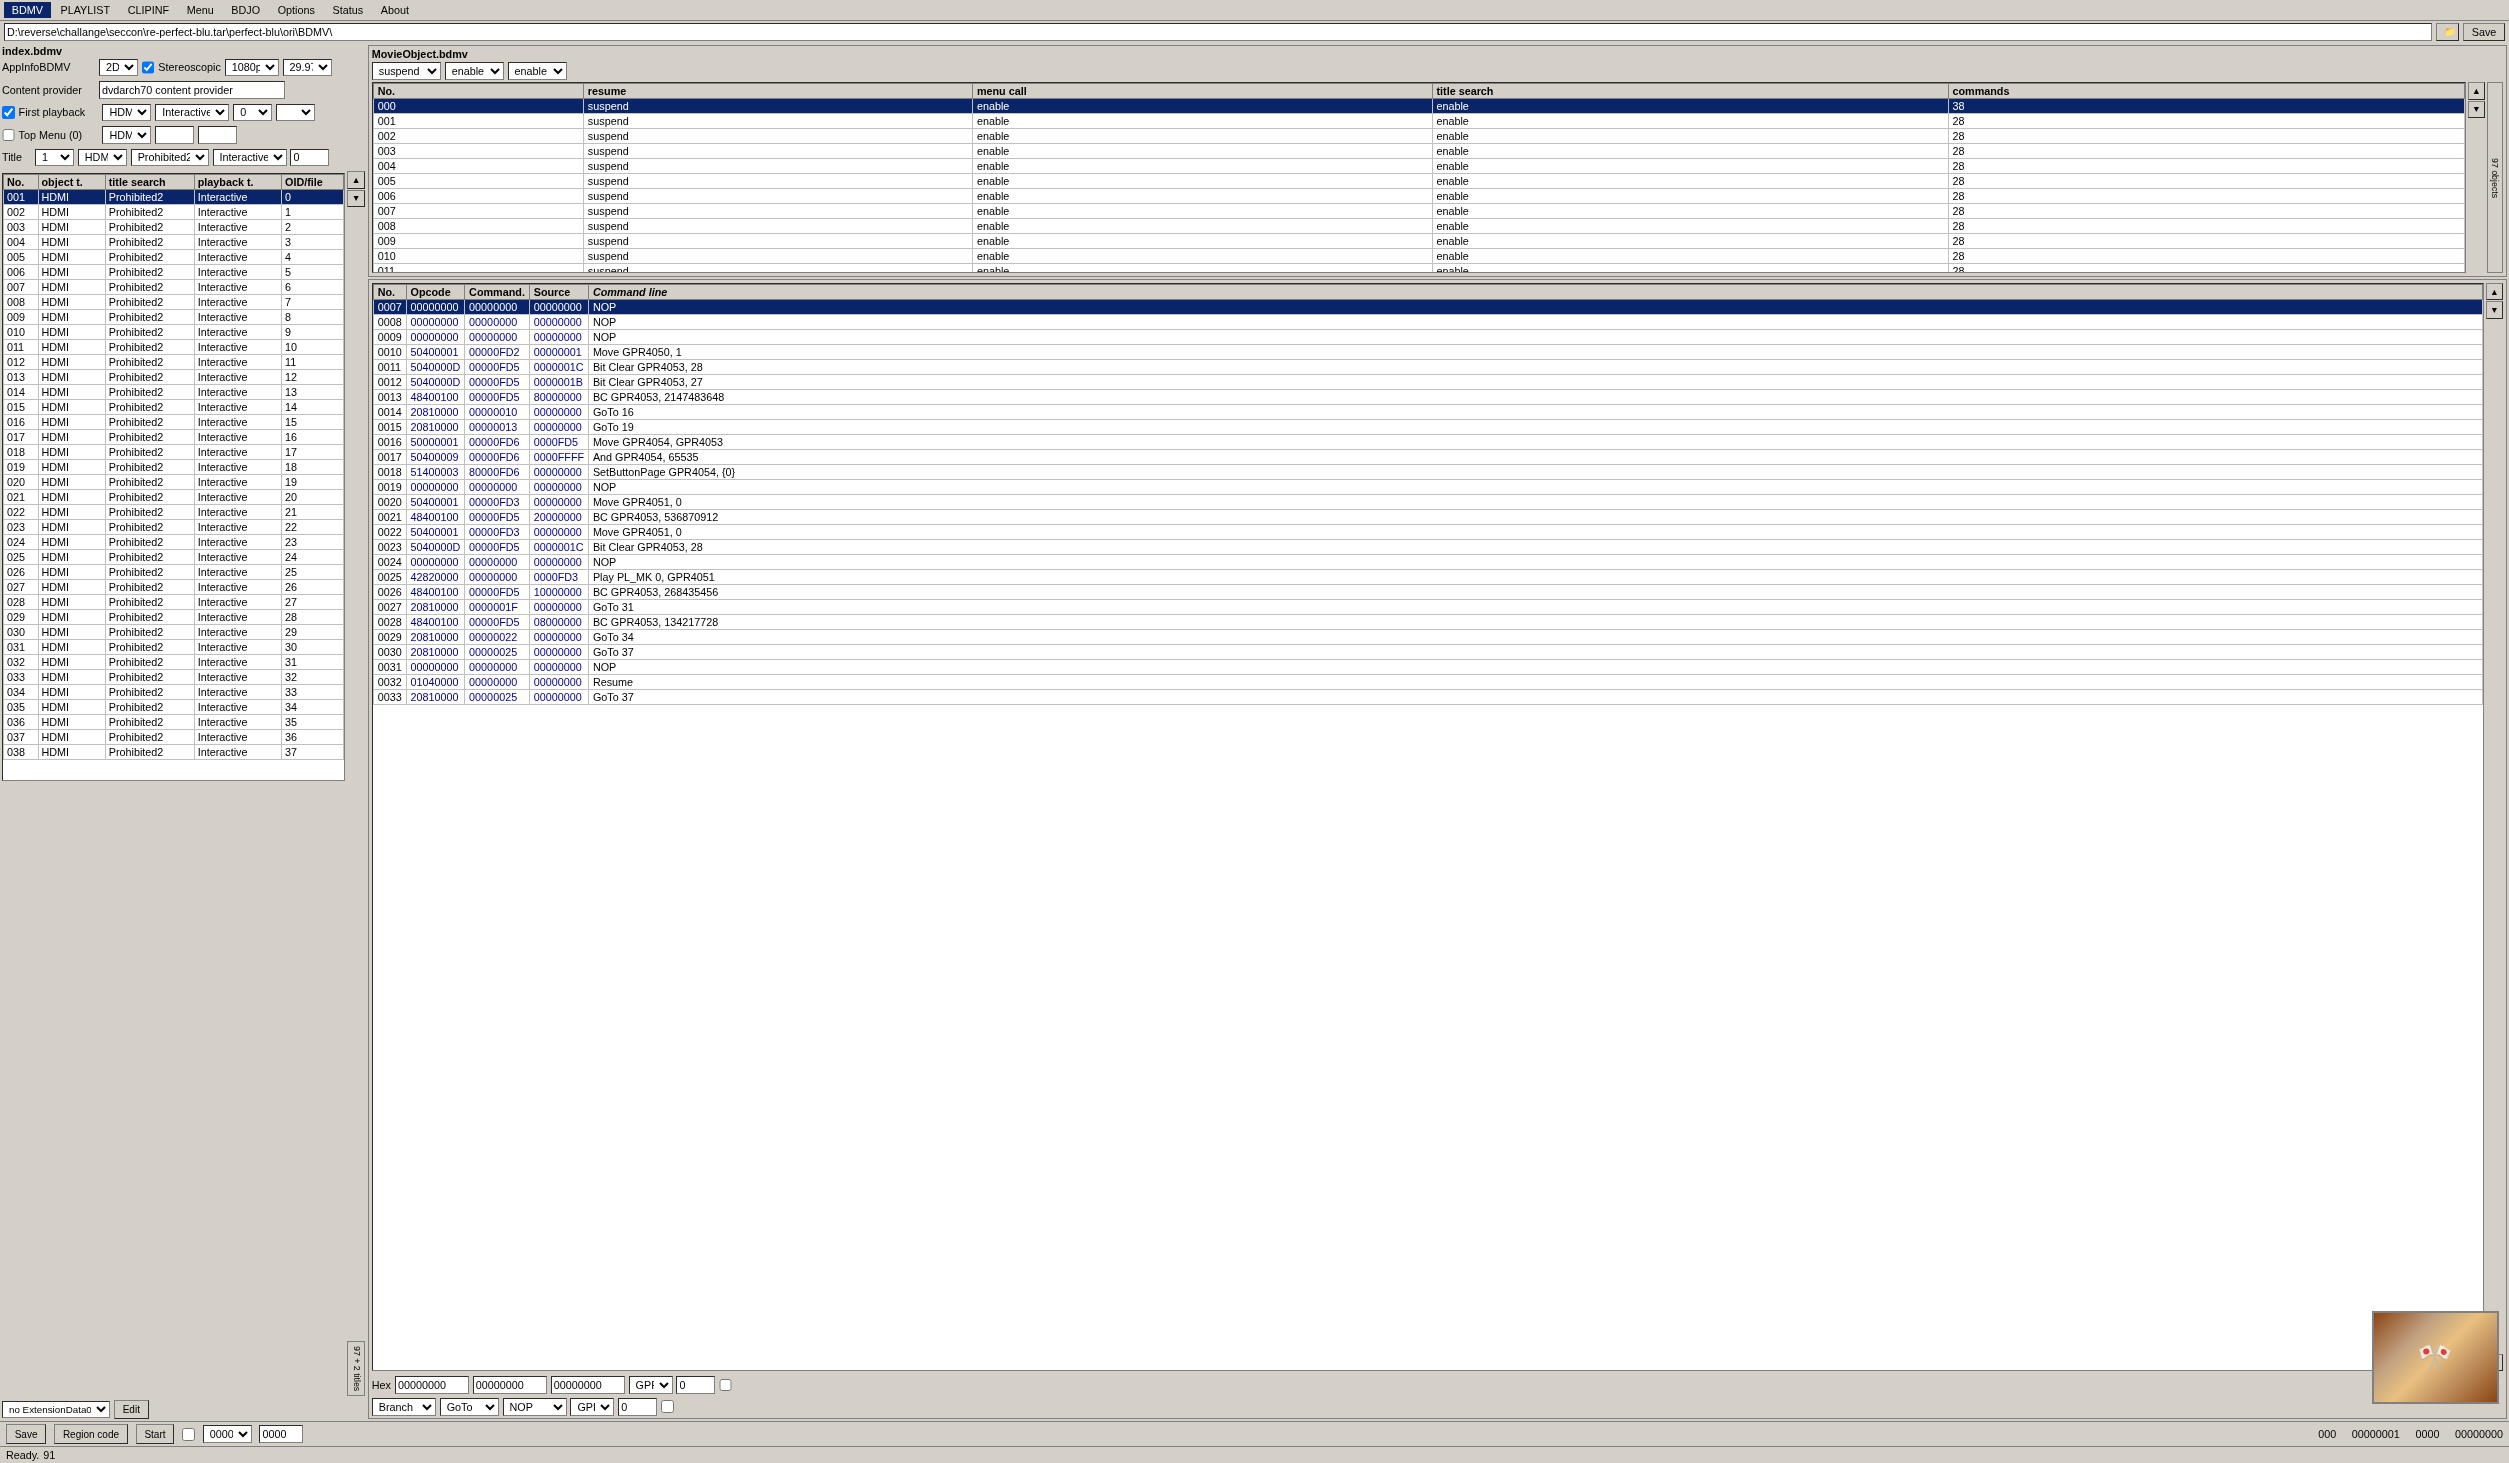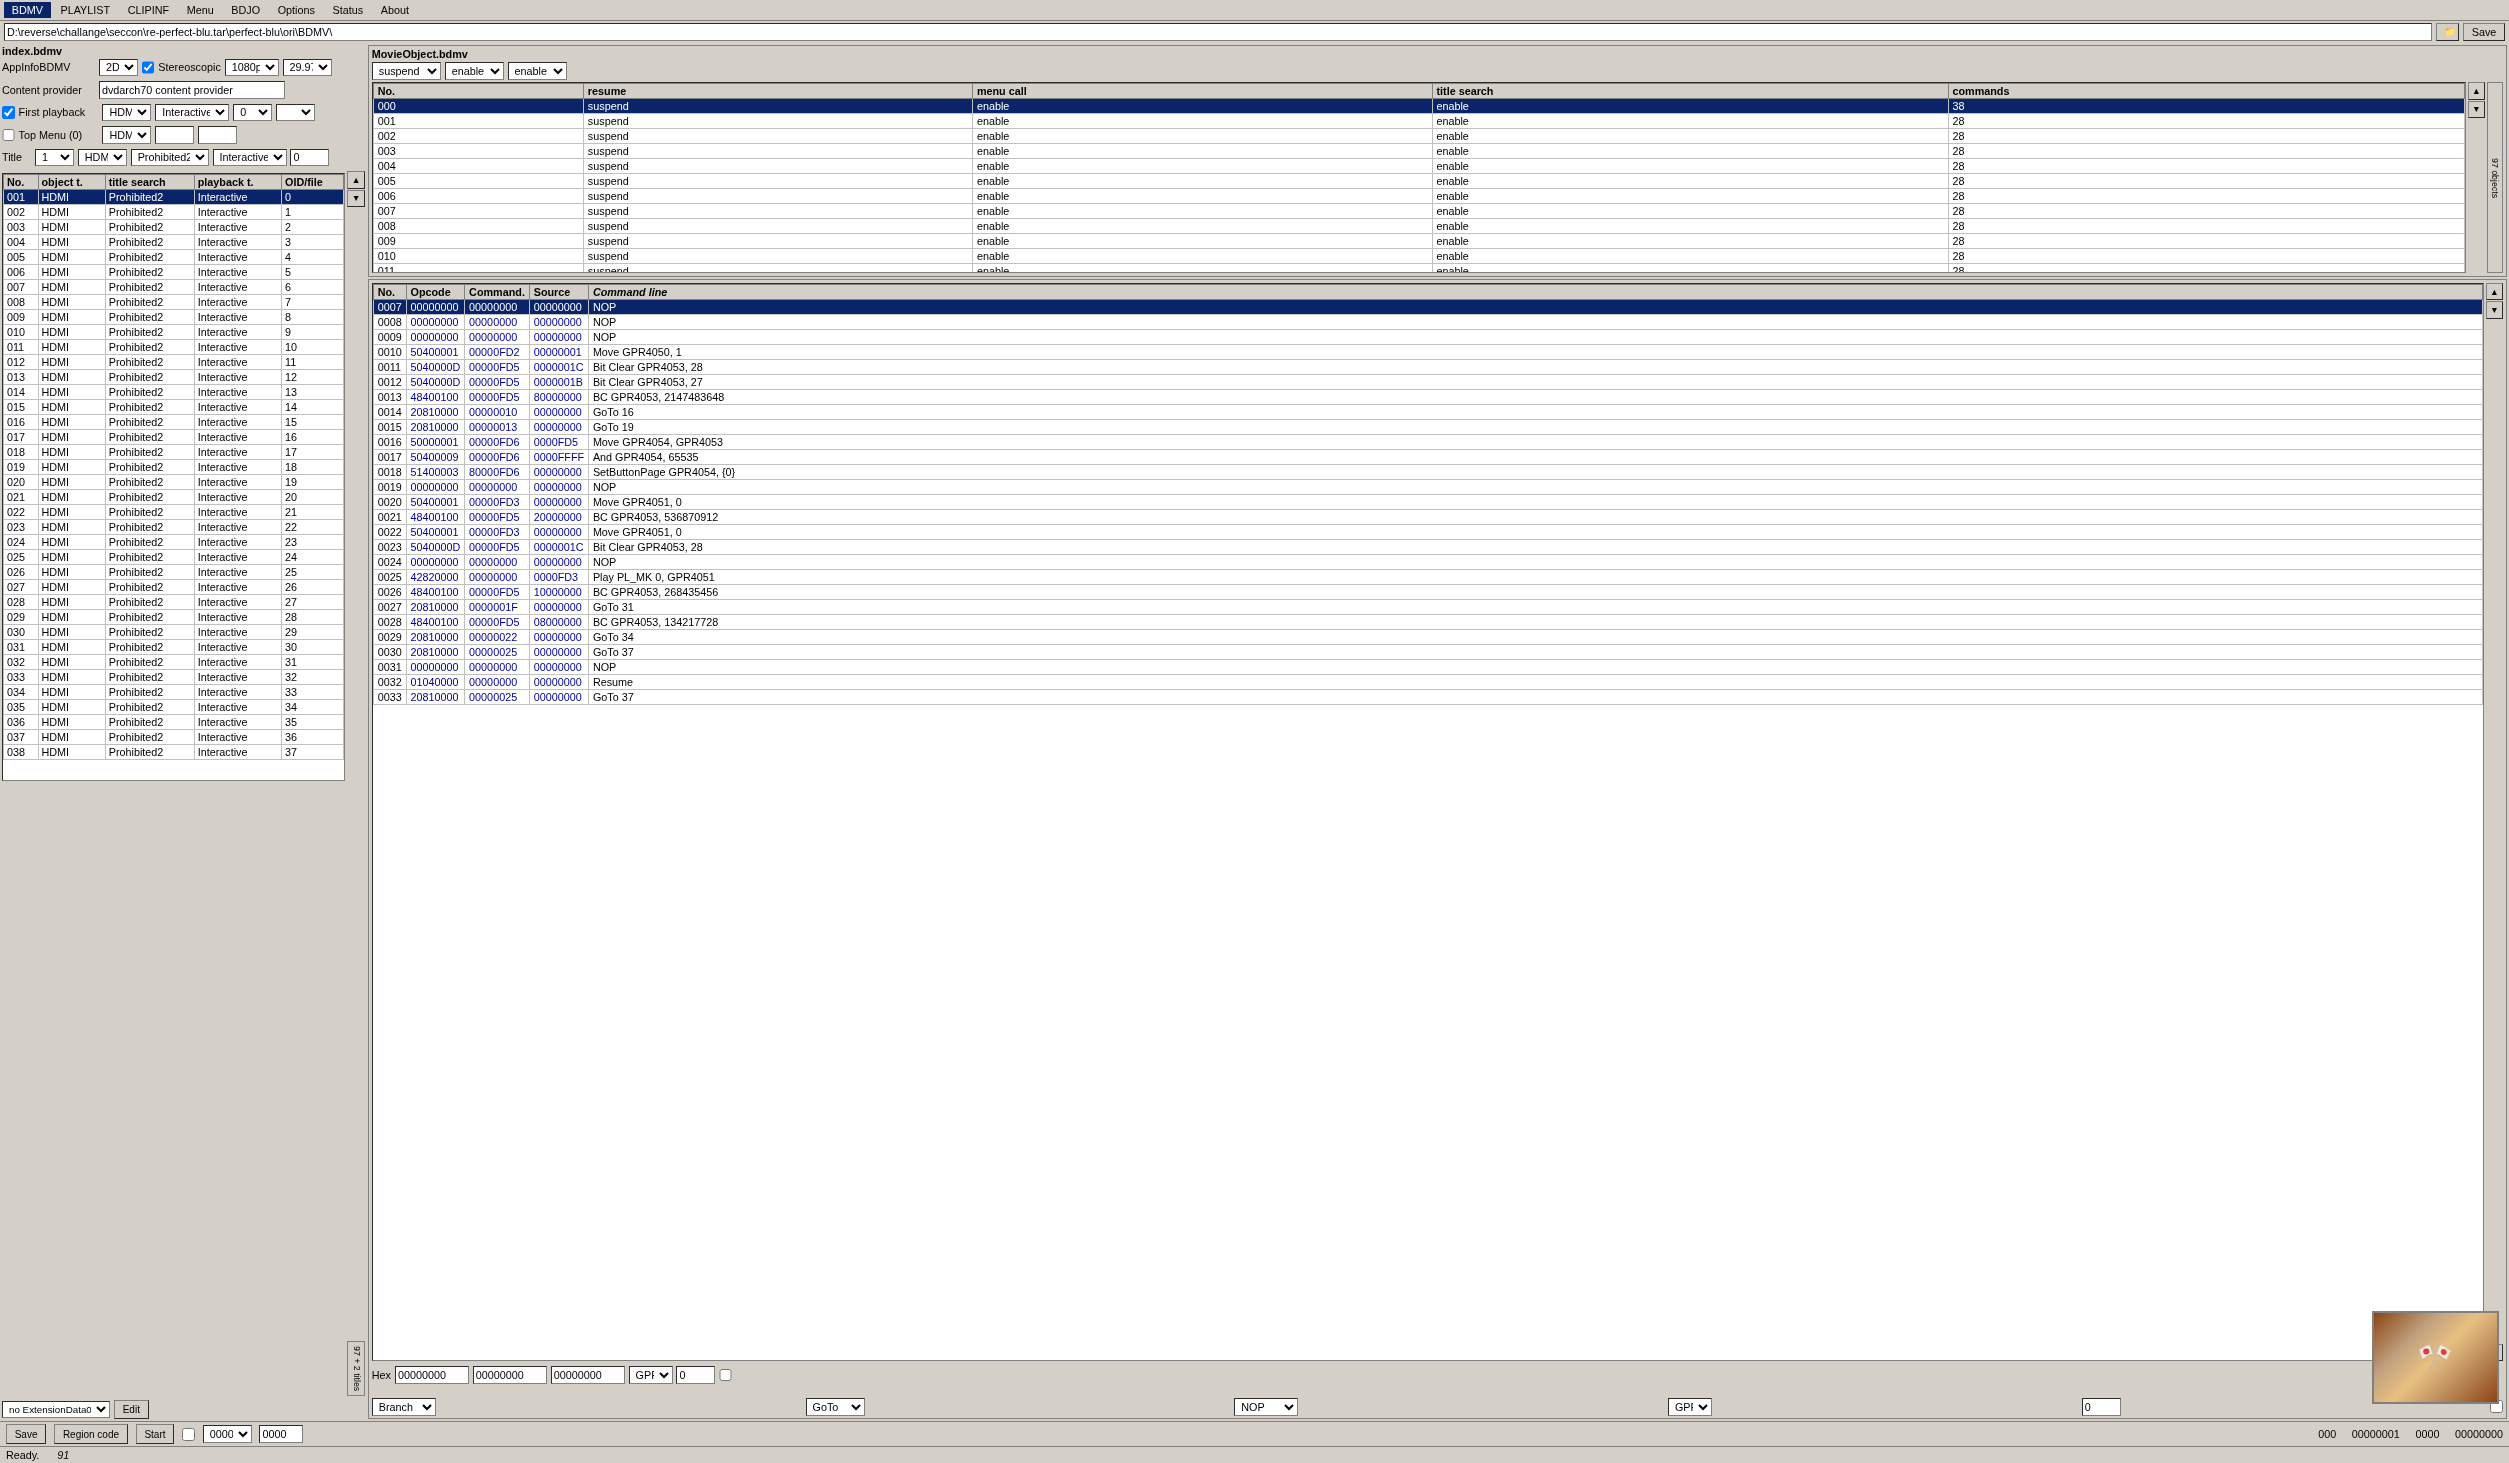--- a/index.html
+++ b/index.html
@@ -31,21 +31,21 @@
     .command-table { width: 100%; border-collapse: collapse; font-size: 10.8px; }
     .command-table th { background: #d4d0c8; border: 1px solid #808080; padding: 1px 3.9px; text-align: left; white-space: nowrap; position: sticky; top: 0; z-index: 1; }
     .command-table td { border: 1px solid #c0c0c0; padding: 1px 3.9px; white-space: nowrap; }
     .command-table tr.selected td { background: #0a246a; color: #fff; }
     .command-table td.opcode { color: #00008b; }
     .command-table td.dest { color: #00008b; }
     .command-table td.source { color: #00008b; }
     
     
     .hex-bar { display: flex; align-items: center; gap: 3.9px; margin-top: 2.9px; padding: 2px 0; }
-    .branch-bar { display: flex; align-items: center; gap: 3.9px; margin-top: 12px; justify-content: space-between; }
+    .branch-bar { display: flex; align-items: center; gap: 3.9px; margin-top: 2px; }
     
     
     .bottom-bar { background: #d4d0c8; border-top: 1px solid #808080; padding: 2px 5.9px; display: flex; align-items: center; gap: 7.8px; font-size: 10.8px; }
     .status-bar { background: #d4d0c8; border-top: 1px solid #808080; padding: 2px 5.9px; display: flex; align-items: center; font-size: 10.8px; }
     
     button { font-size: 10px; background: #d4d0c8; border: 1px outset #808080; padding: 2px 7.8px; cursor: pointer; height: 19.6px; }
     
     
     ::-webkit-scrollbar { width: 15.7px; height: 15.7px; }
     ::-webkit-scrollbar-track { background: #c0c0c0; }
@@ -830,16 +830,16 @@
     <input type="text" style="width: 44px;" value="0000">
     <div style="flex:1;"></div>
     <span>000</span>
     <span style="margin-left:7.8px;">00000001</span>
     <span style="margin-left:7.8px;">0000</span>
     <span style="margin-left:7.8px;">00000000</span>
   </div>
 
   <div class="status-bar">
     <span>Ready.</span>
-    <span style="margin-left:18px;font-style:italic;">91</span>
+    <span style="margin-left:4px;">91</span>
   </div>
 </div>
 
 
 </body></html>

